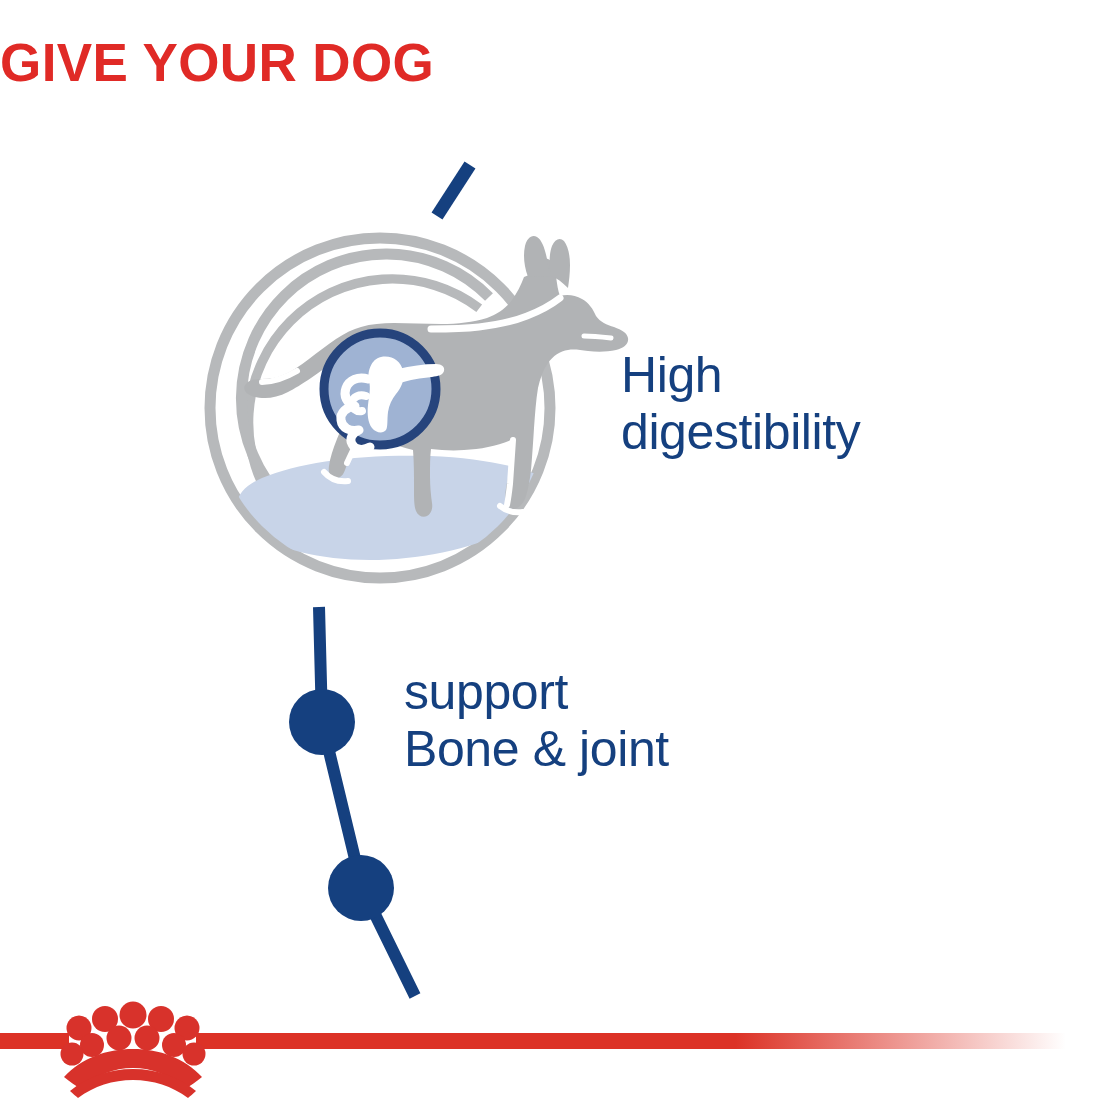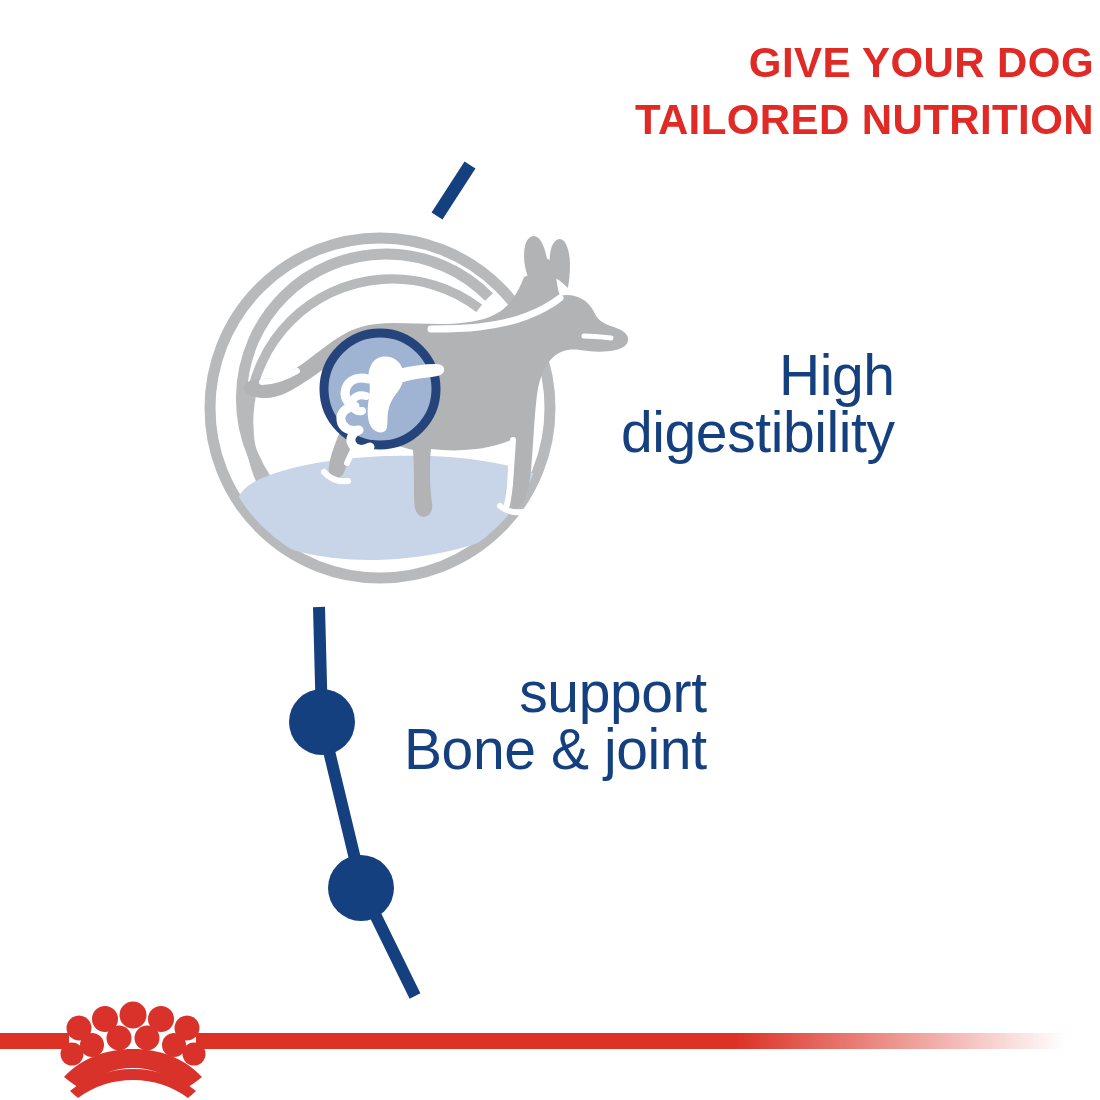--- a/index.html
+++ b/index.html
@@ -18,41 +18,40 @@
     background: #ffffff;
     overflow: hidden;
   }
 
   
   .headline {
     position: absolute;
     left: 0;
     top: 34px;
     width: 1094px;
-    text-align: right;
+    text-align: left;
     color: #E02A26;
     font-family: "Liberation Sans", sans-serif;
     font-weight: 700;
-    font-size: 42px;
+    font-size: 53px;
     line-height: 57px;
     letter-spacing: 0.4px;
     text-transform: uppercase;
   }
   .headline .hl-line { display: block; white-space: nowrap; }
 
   
   .feature-label {
     position: absolute;
     color: #15407F;
     font-family: "Liberation Sans", sans-serif;
     font-weight: 400;
-    font-size: 57px;
+    font-size: 50px;
     line-height: 57px;
     letter-spacing: -0.4px;
-    text-align: right;
   }
   .feature-label .fl-line { display: block; white-space: nowrap; }
 
   #label-digestibility { left: 621px; top: 347px; }
   #label-bone         { left: 404px; top: 664px; }
   #label-omega        { left: 452px; top: 837px; }
 
   
   .art-svg {
     position: absolute;
@@ -72,21 +71,20 @@
     height: 110px;
   }
 </style>
 </head>
 <body>
 
 <div id="poster">
 
   <div class="headline">
     <span class="hl-line">GIVE YOUR DOG</span>
-    <span class="hl-line">TAILORED NUTRITION</span>
   </div>
 
   <svg class="art-svg" viewBox="0 0 1100 1100">
     <defs>
       <clipPath id="ringClip">
         <circle cx="380" cy="408" r="167"></circle>
       </clipPath>
     </defs>
 
     <circle cx="380" cy="408" r="170" fill="none" stroke="#B7B9BB" stroke-width="11"></circle>

